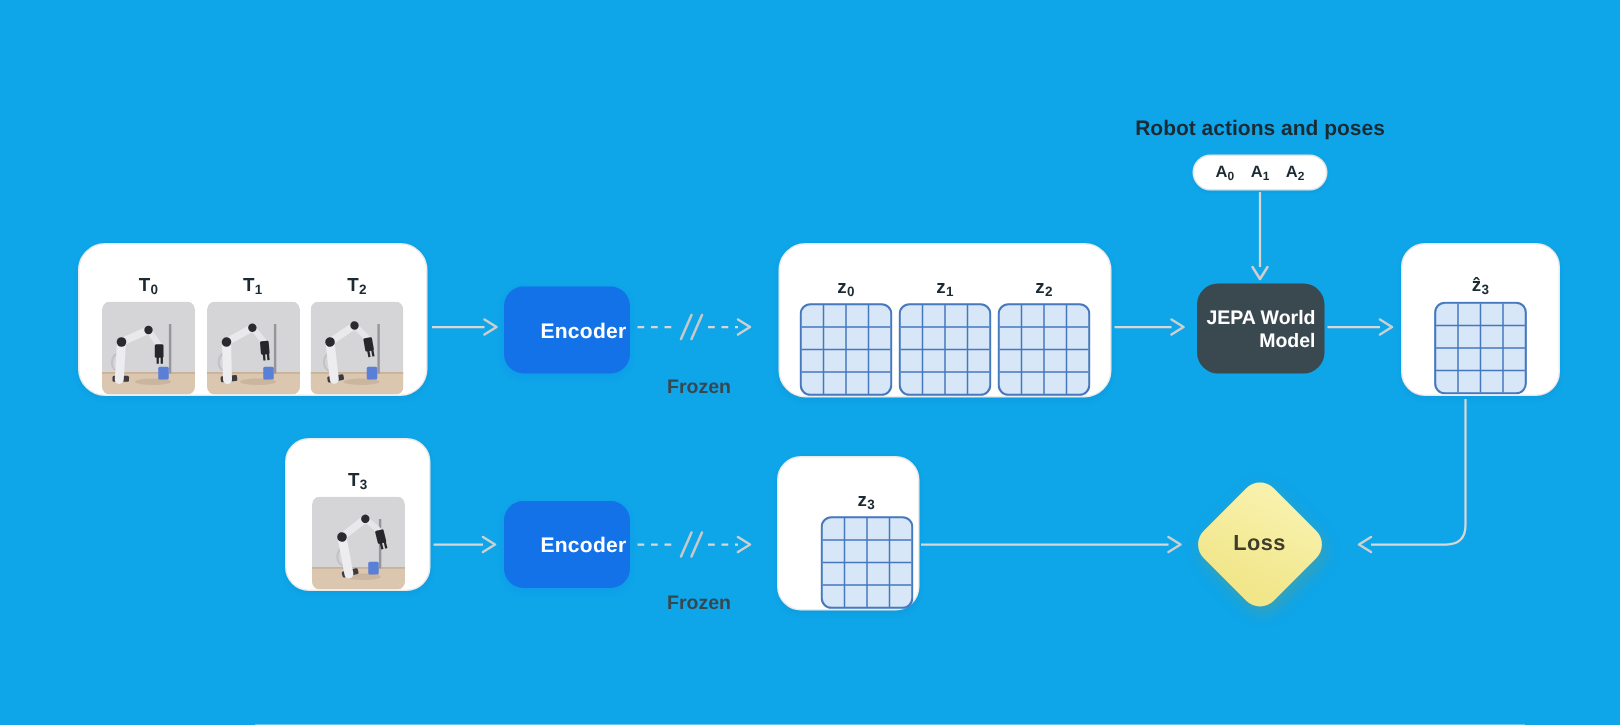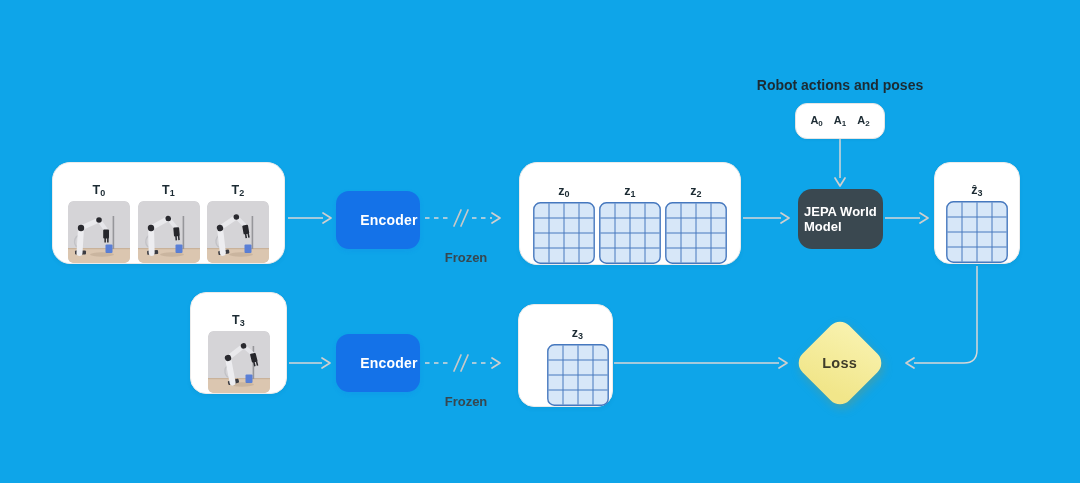--- a/index.html
+++ b/index.html
@@ -36,21 +36,21 @@
   .grid{width:62px;height:62px;display:block;}
 
   .pill{
     position:absolute;display:flex;align-items:center;justify-content:center;
     background:var(--encoder-blue);border-radius:13px;
     color:#fff;font-size:14px;font-weight:bold;letter-spacing:.2px;
     box-shadow:0 2px 4px rgba(20,114,232,.18);
     padding-left:22px;
   }
   .jepa{
-    position:absolute;display:flex;align-items:center;justify-content:center;text-align:left;
+    position:absolute;display:flex;align-items:center;justify-content:center;text-align:right;
     background:var(--jepa-dark);border-radius:14px;color:#fff;
     font-size:13px;font-weight:bold;line-height:1.18;padding:0 6px;
   }
   .frozen-label{
     position:absolute;text-align:center;font-size:13px;font-weight:bold;color:var(--frozen-text);margin-top:13px;
   }
   .actions-title{
     position:absolute;text-align:center;font-size:14px;font-weight:bold;color:var(--text-dark);
   }
   .actions-box{
@@ -156,21 +156,21 @@
       <path class="ln" d="M614,363 H779"></path>
         <polyline class="chev" points="779,358 787,363 779,368"></polyline>
     </g>
     <g>
       <path class="ln" d="M977,266 V350 Q977,363 964,363 H914"></path>
       <polyline class="chev" points="914,358 906,363 914,368"></polyline>
     </g>
   </svg>
 
   <div class="actions-title" style="left:740px;top:77px;width:200px;">Robot actions and poses</div>
-  <div class="actions-box" style="left:795px;top:103px;width:90px;height:36px;">
+  <div class="actions-box" style="left:795px;top:103px;width:90px;height:24px;">
     <span><span>A</span><sub>0</sub></span>
     <span><span>A</span><sub>1</sub></span>
     <span><span>A</span><sub>2</sub></span>
   </div>
 
   <div class="card" style="left:52px;top:162px;width:233px;height:102px;border-radius:18px;">
     <div class="cells" style="padding:9px 15px 0 15px;">
       <div class="cell">
         <div class="cell-label"><span>T</span><sub>0</sub></div>
         <svg class="robot" viewBox="0 0 62 62">
@@ -226,21 +226,21 @@
         <div class="cell-label"><span>z</span><sub>2</sub></div>
         <svg class="grid" viewBox="0 0 62 62">
             <use href="#lgrid"></use>
           </svg>
       </div>
     </div>
   </div>
 
   <div class="jepa" style="left:798px;top:189px;width:85px;height:60px;">JEPA World Model</div>
 
-  <div class="card" style="left:934px;top:162px;width:86px;height:102px;">
+  <div class="card" style="left:934px;top:162px;width:106px;height:102px;">
     <div class="cells" style="justify-content:center;padding-top:9px;">
       <div class="cell">
         <div class="cell-label"><span>ẑ</span><sub>3</sub></div>
         <svg class="grid" viewBox="0 0 62 62">
             <use href="#lgrid"></use>
           </svg>
       </div>
     </div>
   </div>
 

